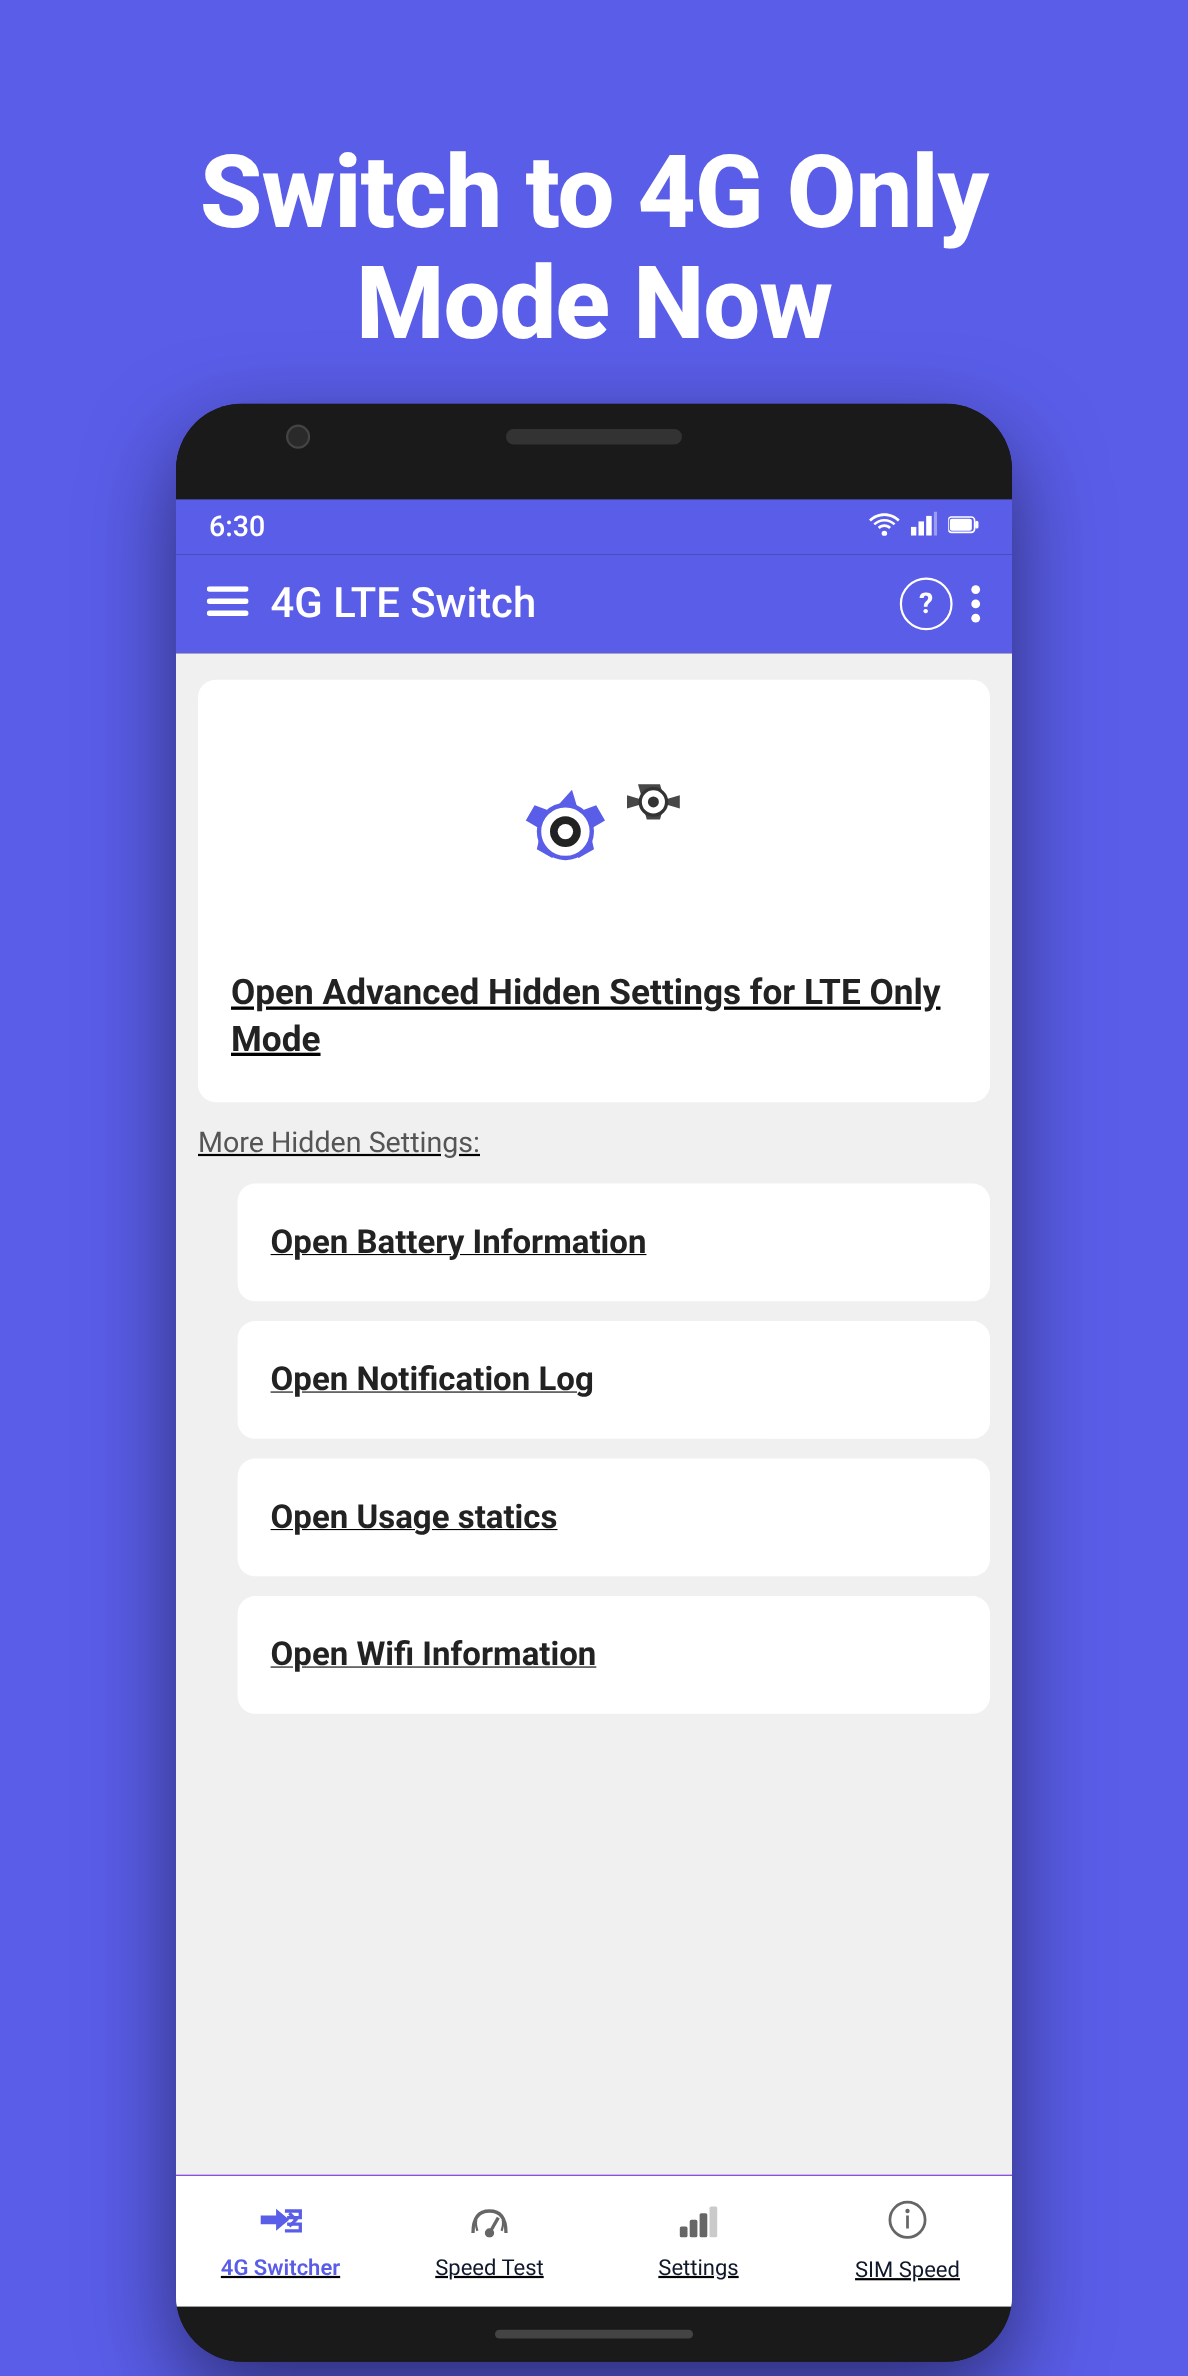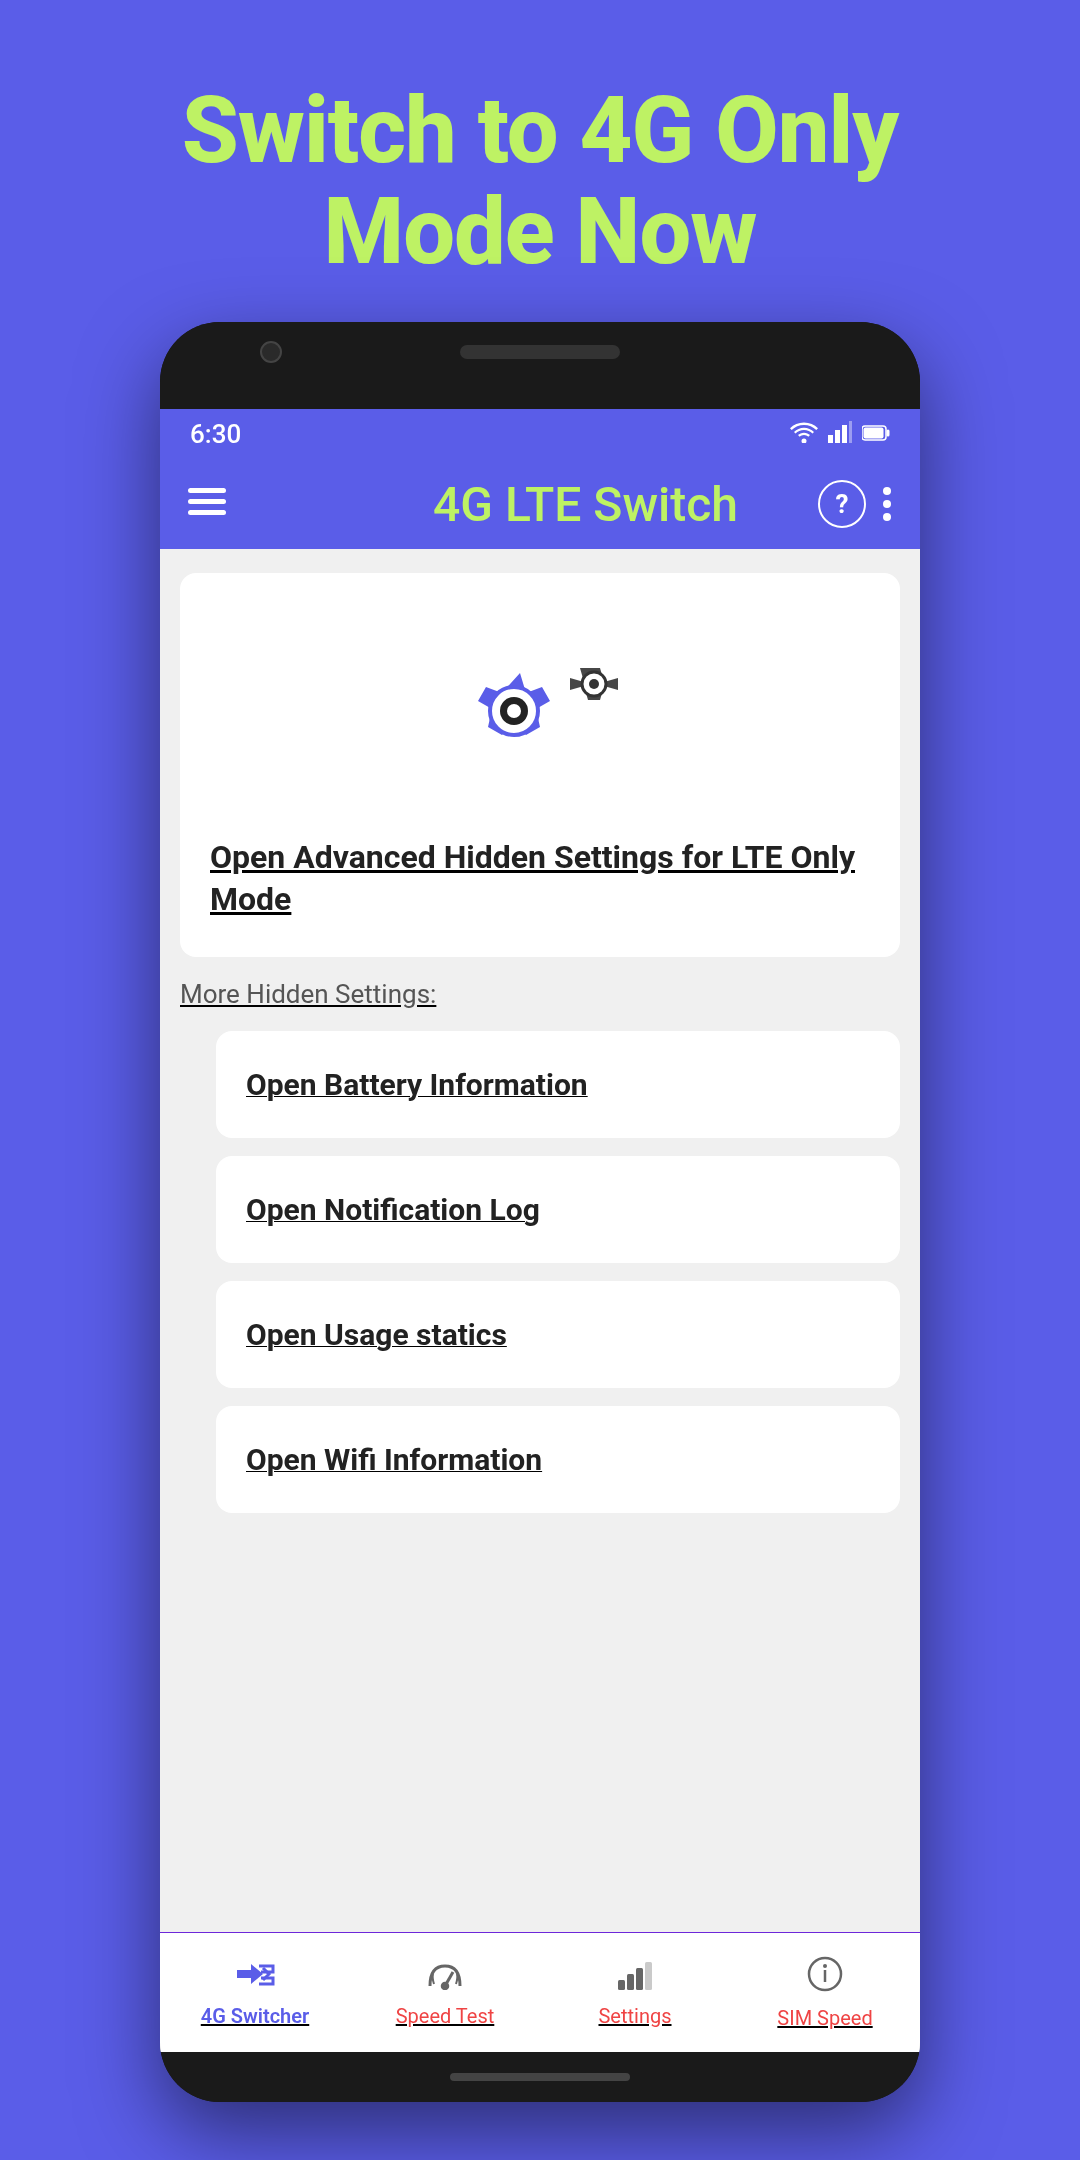--- a/index.html
+++ b/index.html
@@ -12,21 +12,22 @@
       overflow: hidden;
       display: flex;
       flex-direction: column;
       align-items: center;
     }
 
     .promo-header {
       width: 100%;
       padding: 80px 60px 40px;
       text-align: center;
-      color: #bef264;
+      color: #ffffff;
+      margin-top: 45px;
     }
 
     .promo-title {
       font-size: 92px;
       font-weight: 800;
       line-height: 1.1;
       letter-spacing: -1px;
     }
 
     .phone-frame {
@@ -107,25 +108,25 @@
       flex-shrink: 0;
     }
 
     .hamburger-icon {
       color: white;
       font-size: 36px;
       cursor: pointer;
     }
 
     .app-title {
-      color: #bef264;
-      font-size: 48px;
+      color: #ffffff;
+      font-size: 38px;
       font-weight: 500;
       flex: 1;
-      text-align: right;
+      text-align: left;
       margin-right: 60px;
     }
 
     .app-bar-actions {
       display: flex;
       gap: 16px;
       align-items: center;
     }
 
     .help-btn {
@@ -243,21 +244,21 @@
       color: #5a5de8;
     }
 
     .nav-icon {
       font-size: 34px;
       color: #666;
     }
 
     .nav-label {
       font-size: 20px;
-      color: #ef4444;
+      color: #0f172a;
     }
 
     
     .gears-svg {
       width: 220px;
       height: 200px;
     }
 
     
     .phone-bottom-bezel {

